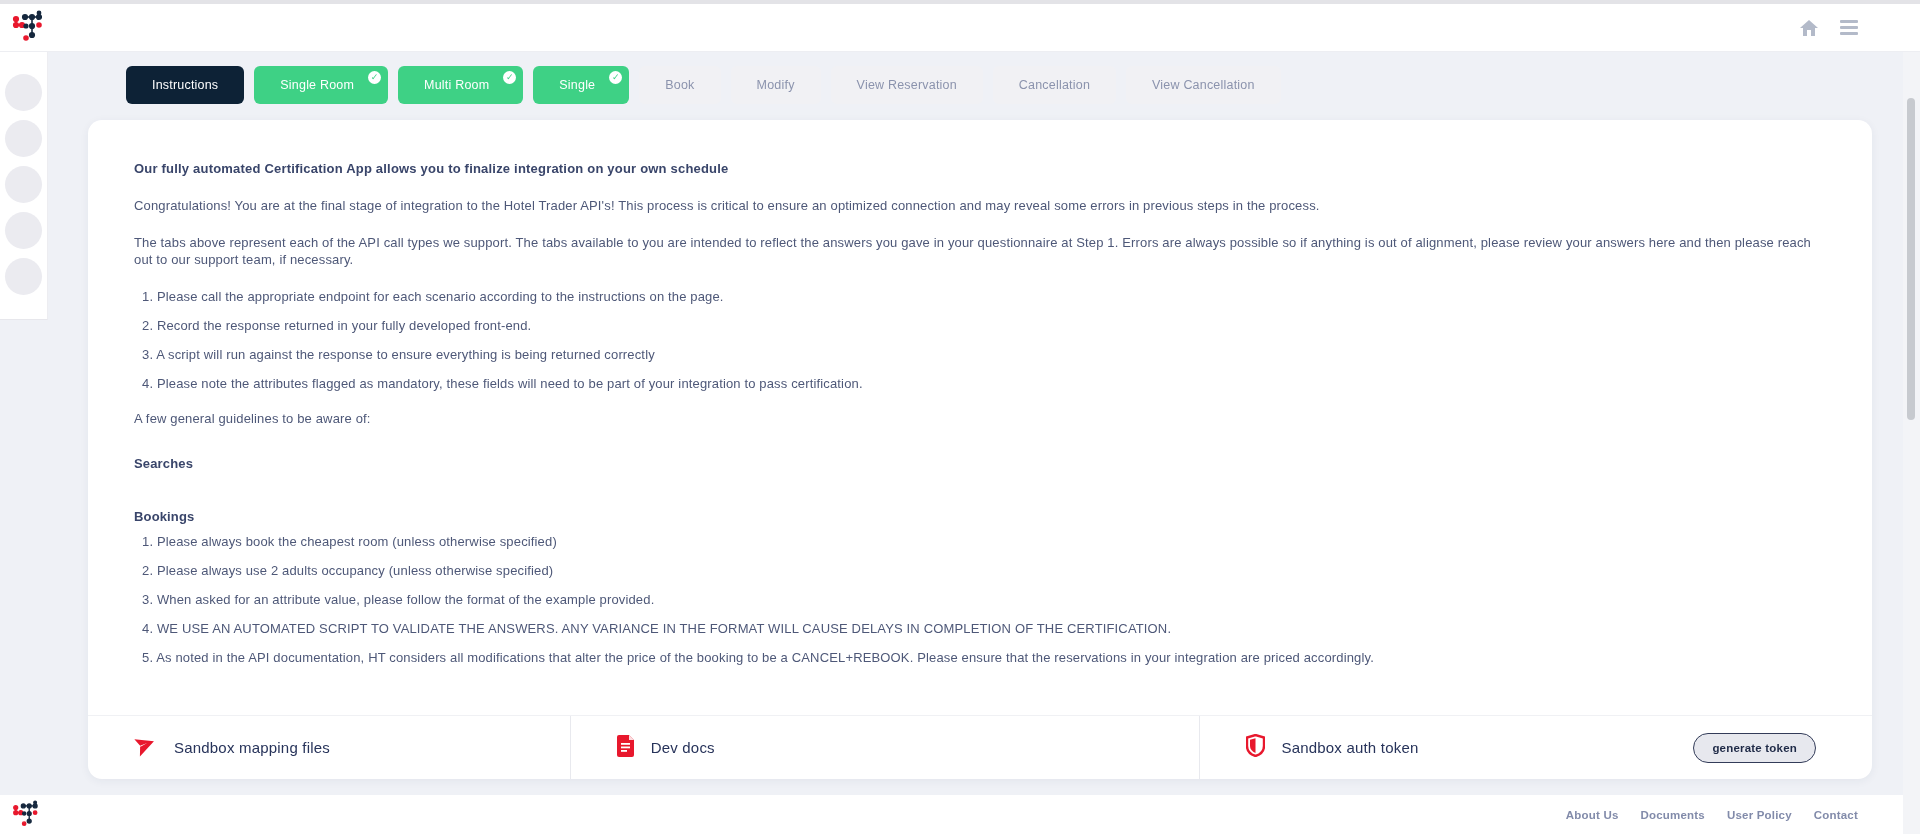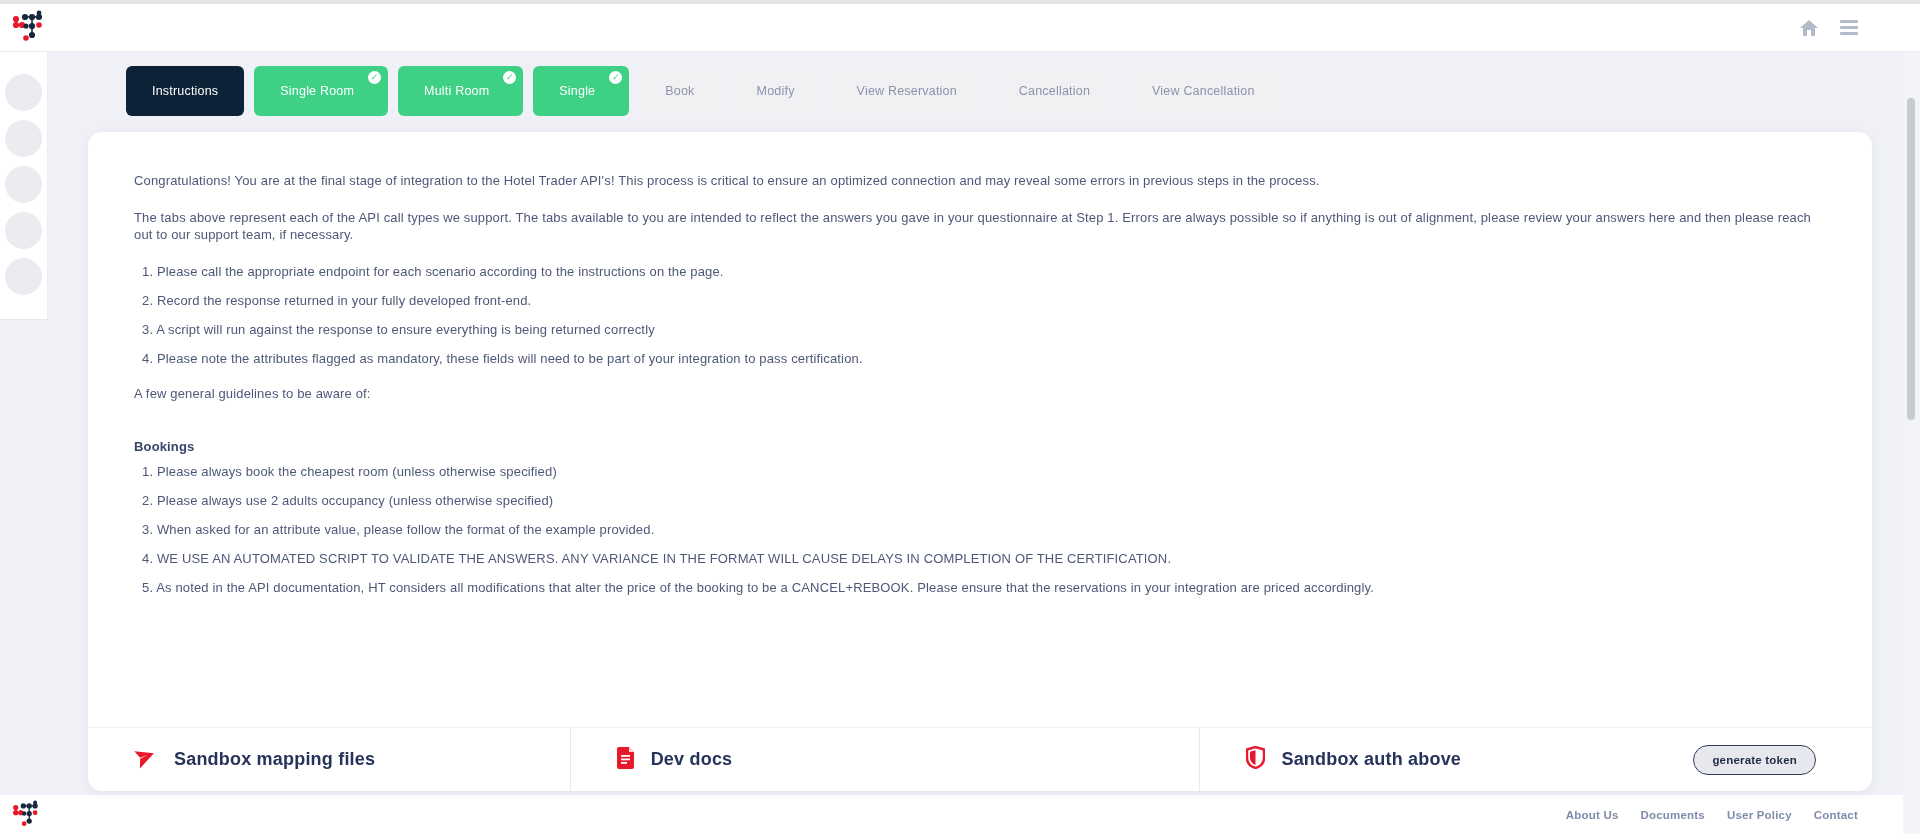--- a/index.html
+++ b/index.html
@@ -16,21 +16,21 @@
   .burger span { width:18px; height:3px; background:#b3bac9; border-radius:1px; }
   
   .layout { display:flex; height:743px; background:#eff1f6; }
   .sidebar { width:48px; background:#fff; border-right:1px solid #ededf1;
     border-bottom:1px solid #e7e7ec; height:268px; padding-top:22px;
     display:flex; flex-direction:column; align-items:center; gap:9px; flex:0 0 48px; }
   .sb-circle { width:37px; height:37px; border-radius:50%; background:#ebebf0; }
   .main { flex:1; padding:14px 42px 0 28px; position:relative; }
   
   .tabs { display:flex; gap:10px; margin-left:50px; }
-  .tab { height:50px; border-radius:6px; padding:0 26px; display:flex; align-items:center;
+  .tab { height:38px; border-radius:6px; padding:0 26px; display:flex; align-items:center;
     justify-content:center; font-size:12.5px; letter-spacing:.2px; cursor:pointer;
     position:relative; white-space:nowrap; font-weight:500; }
   .tab--active { background:#0d2236; color:#fff; }
   .tab--done { background:#3ed185; color:#fff; padding-right:34px; }
   .tab--idle { background:#f1f1f4; color:#8b93ad; }
   .badge { position:absolute; top:5px; right:7px; width:13px; height:13px; background:#fff;
     border-radius:50%; display:flex; align-items:center; justify-content:center; }
   .badge::after { content:"✓"; color:#3ed185; font-size:9px; font-weight:bold; line-height:1; }
   
   .card { margin:16px 6px 0 12px; background:#fff; border-radius:14px;
@@ -45,21 +45,21 @@
   .sec-title { font-weight:bold; color:#39456a; margin:28px 0 8px !important; }
   .bk-items p { margin:0 0 12px; padding-left:8px; }
   
   .resources { margin-top:auto; display:flex; align-items:stretch; height:64px;
     border-top:1px solid #f0f1f4; }
   .res-col { display:flex; align-items:center; gap:16px; padding-left:46px; }
   .res-col + .res-col { border-left:1px solid #e8e9ee; }
   .res-col:nth-child(1){ flex:0 0 27%; }
   .res-col:nth-child(2){ flex:0 0 35.3%; }
   .res-col:nth-child(3){ flex:1; }
-  .res-label { font-size:18px; color:#27335a; font-weight:700; letter-spacing:.2px; }
+  .res-label { font-size:15px; color:#27335a; font-weight:400; letter-spacing:.2px; }
   .gen-btn { margin-left:auto; margin-right:56px; background:#e7e8ee; border:1px solid #333c59;
     border-radius:15px; height:30px; padding:0 18px; font-size:11.5px; font-weight:bold;
     color:#1f2a47; letter-spacing:.2px; cursor:pointer;
     font-family:"Liberation Sans","DejaVu Sans",sans-serif; }
   
   .footer { height:40px; background:#fff; display:flex; align-items:center;
     padding:0 62px 0 12px; }
   .footer .spacer { flex:1; }
   .f-links { display:flex; gap:22px; }
   .f-link { font-size:11.5px; font-weight:bold; color:#828baa; letter-spacing:.2px;
@@ -152,29 +152,31 @@
       <div class="tab tab--idle">
         <span>Cancellation</span>
       </div>
       <div class="tab tab--idle">
         <span>View Cancellation</span>
       </div>
     </nav>
 
     <section class="card">
       <div class="card-body">
+        <p class="h-bold">Our fully automated Certification App allows you to finalize integration on your own schedule</p>
         <p>Congratulations! You are at the final stage of integration to the Hotel Trader API's! This process is critical to ensure an optimized connection and may reveal some errors in previous steps in the process.</p>
         <p>The tabs above represent each of the API call types we support.  The tabs available to you are intended to reflect the answers you gave in your questionnaire at Step 1.  Errors are always possible so if anything is out of alignment, please review your answers here and then please reach out to our support team, if necessary.</p>
         <div class="steps">
           <p>1. Please call the appropriate endpoint for each scenario according to the instructions on the page.</p>
           <p>2. Record the response returned in your fully developed front-end.</p>
           <p>3. A script will run against the response to ensure everything is being returned correctly</p>
           <p>4. Please note the attributes flagged as mandatory, these fields will need to be part of your integration to pass certification.</p>
         </div>
         <p>A few general guidelines to be aware of:</p>
+        <p class="sec-title">Searches</p>
         <p class="sec-title" style="margin-top:36px !important;">Bookings</p>
         <div class="bk-items">
           <p>1. Please always book the cheapest room (unless otherwise specified)</p>
           <p>2. Please always use 2 adults occupancy (unless otherwise specified)</p>
           <p>3. When asked for an attribute value, please follow the format of the example provided.</p>
           <p>4. WE USE AN AUTOMATED SCRIPT TO VALIDATE THE ANSWERS. ANY VARIANCE IN THE FORMAT WILL CAUSE DELAYS IN COMPLETION OF THE CERTIFICATION.</p>
           <p>5. As noted in the API documentation, HT considers all modifications that alter the price of the booking to be a CANCEL+REBOOK. Please ensure that the reservations in your integration are priced accordingly.</p>
         </div>
       </div>
 
@@ -199,21 +201,21 @@
           </span>
           <span class="res-label">Dev docs</span>
         </div>
         <div class="res-col">
           <span>
             <svg width="19" height="23" viewBox="0 0 19 23">
               <path d="M9.5 1 L18 3.5 V12 c0 5-3.5 8.5-8.5 10 C4.5 20.5 1 17 1 12 V3.5 Z" fill="none" stroke="#e8182d" stroke-width="2.4"></path>
               <path d="M9.5 4.2 V19 C6 17.6 4 15 4 12 V5.8 Z" fill="#e8182d"></path>
             </svg>
           </span>
-          <span class="res-label">Sandbox auth above</span>
+          <span class="res-label">Sandbox auth token</span>
           <button class="gen-btn">generate token</button>
         </div>
       </div>
     </section>
   </main>
 </div>
 
 <footer class="footer">
   <span style="cursor:pointer;">
     <svg width="26" height="27" viewBox="0 0 30 32">

